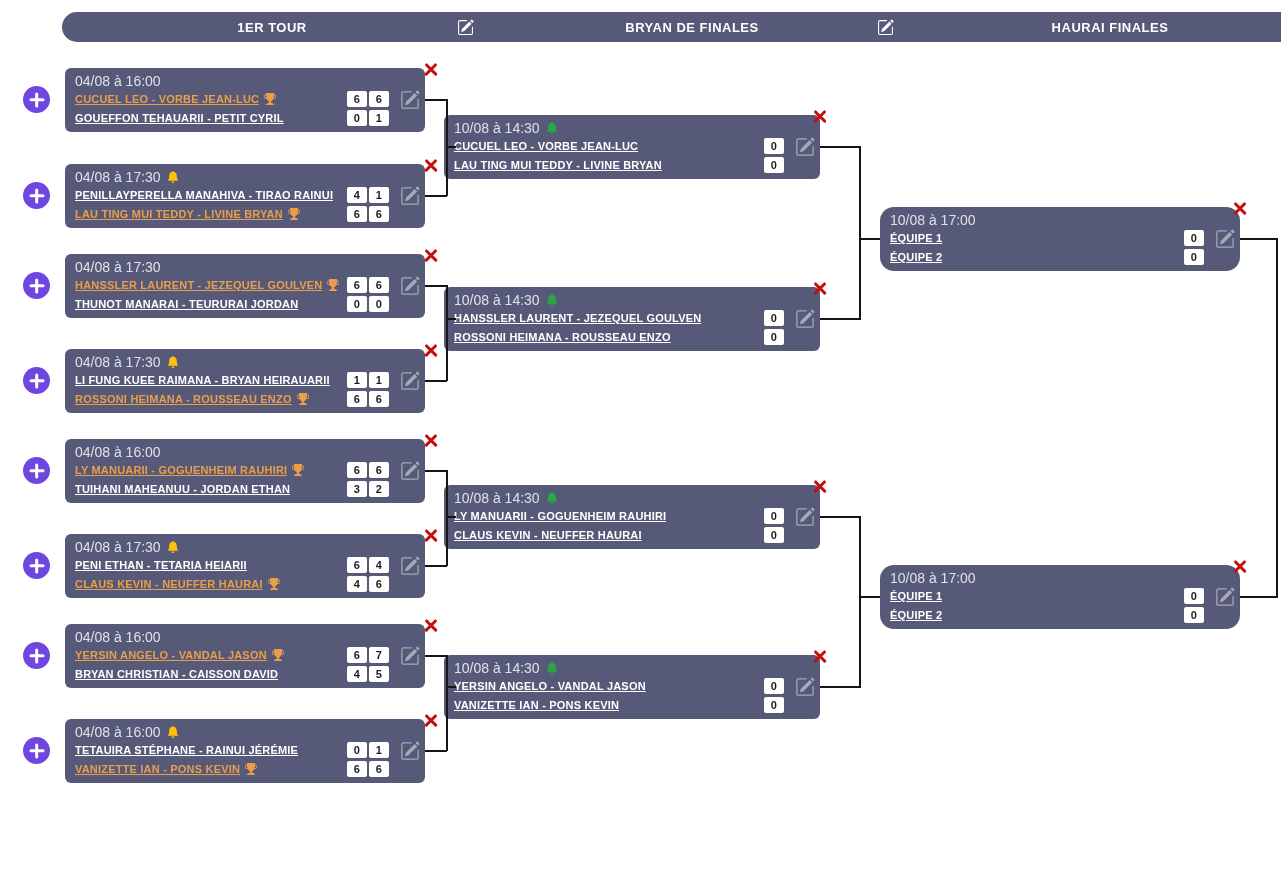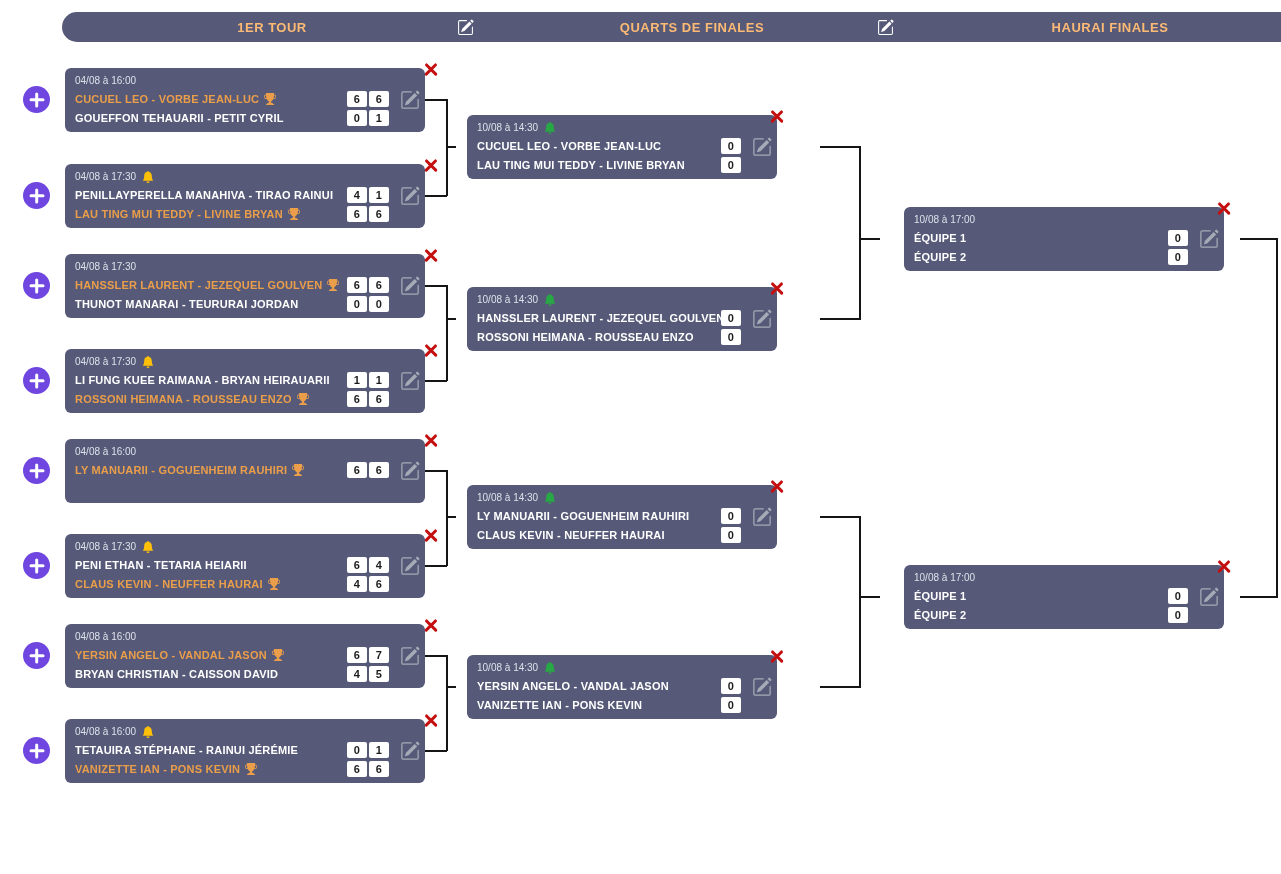--- a/index.html
+++ b/index.html
@@ -3,43 +3,43 @@
 <meta charset="utf-8">
 <style>
   html,body{margin:0;padding:0;background:#fff;}
   body{width:1281px;height:874px;position:relative;overflow:hidden;
        font-family:"Liberation Sans",sans-serif;}
 
   
   .bracket-header{position:absolute;left:62px;top:12px;width:1219px;height:30px;
     background:#565a78;border-radius:16px 0 0 16px;}
   .hdr-label{position:absolute;top:50%;transform:translate(-50%,-50%);
-    color:#fdba74;font-size:13px;font-weight:600;letter-spacing:.5px;white-space:nowrap;}
+    color:#ffffff;font-size:13px;font-weight:600;letter-spacing:.5px;white-space:nowrap;}
   .hl1{left:210px}.hl2{left:630px}.hl3{left:1048px}
   .hdr-edit{position:absolute;top:50%;transform:translate(-50%,-50%);
     background:none;border:none;padding:0;color:#fff;cursor:pointer;
     width:20px;height:20px;display:flex;align-items:center;justify-content:center;}
   .hi1{left:403px}.hi2{left:823px}
   .hdr-edit svg{width:17px;height:17px;}
 
   
   .card{position:absolute;background:#565a78;border-radius:6px;color:#fff;
     box-sizing:border-box;padding:4px 8px 4px 10px;height:64px;}
   .r1{left:65px;width:360px;}
-  .qf{left:467px;width:310px;}
-  .sf{left:904px;width:320px;}
+  .qf{left:444px;width:376px;}
+  .sf{left:880px;width:360px;border-radius:14px;}
   .date-row{height:17px;display:flex;align-items:center;gap:6px;
-    font-size:10px;color:#dfe1ea;}
+    font-size:14px;color:#dfe1ea;}
   .bell{display:inline-flex;line-height:0;}
   .bell svg{width:12px;height:12px;}
   .bell.yellow{color:#ffc107;}
   .bell.green{color:#28a745;}
   .team-row{height:19px;display:flex;align-items:center;padding-right:28px;
     font-size:11px;font-weight:700;letter-spacing:.2px;}
-  .team-name{white-space:nowrap;overflow:hidden;color:#fff;}
+  .team-name{white-space:nowrap;overflow:hidden;color:#fff;text-decoration:underline;}
   .team-row.winner .team-name{color:#eb9e4a;}
   .trophy{color:#eb9e4a;margin-left:5px;display:inline-flex;line-height:0;}
   .trophy svg{width:12px;height:12px;}
   .scores{margin-left:auto;display:flex;gap:2px;}
   .score{width:20px;height:16px;background:#fff;color:#1b1b1b;border-radius:2px;
     font-size:11px;font-weight:700;display:flex;align-items:center;justify-content:center;}
 
   .edit-btn{position:absolute;right:3px;top:50%;transform:translateY(-50%);
     background:none;border:none;padding:0;cursor:pointer;color:#a6aab6;
     width:24px;height:24px;display:flex;align-items:center;justify-content:center;}
@@ -80,21 +80,21 @@
   </defs>
 </svg>
 
 <div class="bracket-header">
   <span class="hdr-label hl1">1ER TOUR</span>
   <button class="hdr-edit hi1">
       <svg viewBox="0 0 16 16" fill="currentColor">
         <use href="#i-edit"></use>
       </svg>
     </button>
-  <span class="hdr-label hl2">QUARTS DE FINALES</span>
+  <span class="hdr-label hl2">BRYAN DE FINALES</span>
   <button class="hdr-edit hi2">
       <svg viewBox="0 0 16 16" fill="currentColor">
         <use href="#i-edit"></use>
       </svg>
     </button>
   <span class="hdr-label hl3">HAURAI FINALES</span>
 </div>
 
 <button class="plus-btn" style="top:86px"></button>
 <button class="plus-btn" style="top:182px"></button>
@@ -249,20 +249,27 @@
     <span class="trophy">
         <svg viewBox="0 0 16 16" fill="currentColor">
           <use href="#i-trophy"></use>
         </svg>
       </span>
     <span class="scores">
         <span class="score">6</span>
         <span class="score">6</span>
       </span>
   </div>
+  <div class="team-row">
+    <span class="team-name">TUIHANI MAHEANUU - JORDAN ETHAN</span>
+    <span class="scores">
+        <span class="score">3</span>
+        <span class="score">2</span>
+      </span>
+  </div>
   <button class="edit-btn">
       <svg viewBox="0 0 16 16" fill="currentColor">
         <use href="#i-edit"></use>
       </svg>
     </button>
 </div>
 
 <div class="card r1" style="top:534px">
   <button class="x-btn far"></button>
   <div class="date-row">

